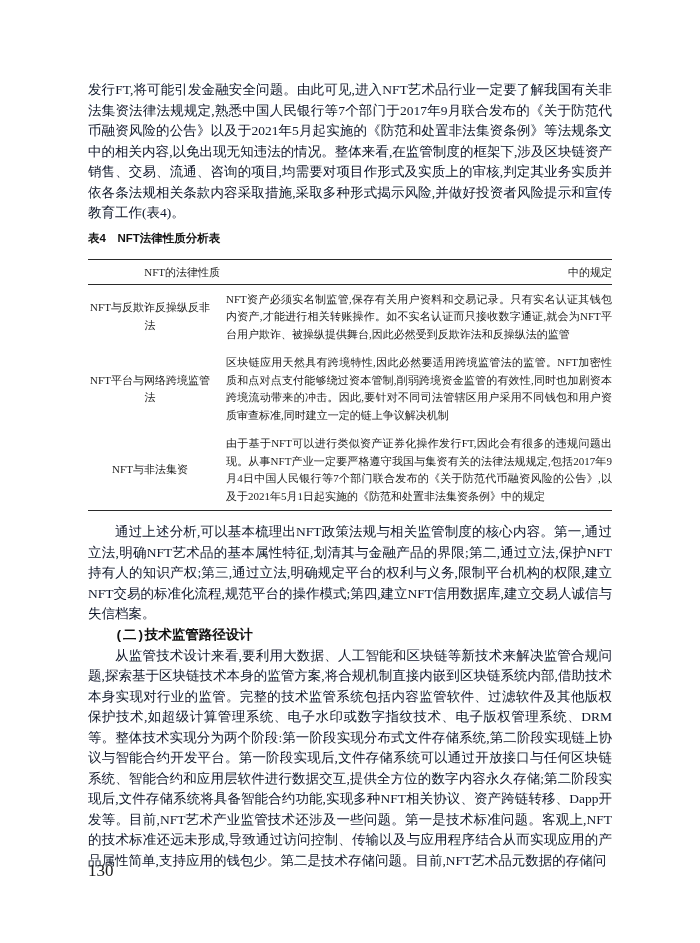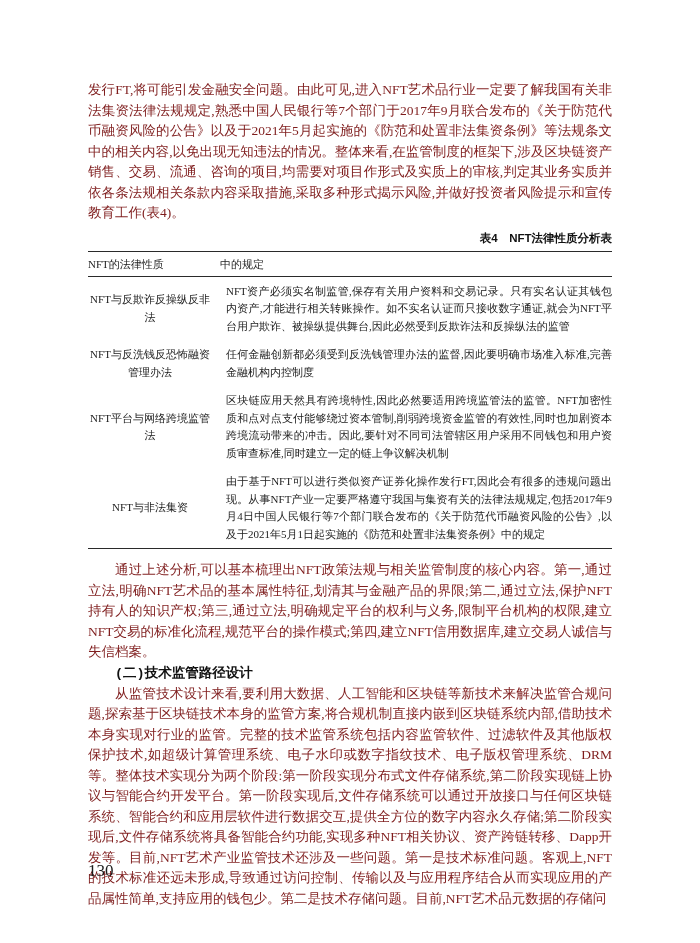--- a/index.html
+++ b/index.html
@@ -17,44 +17,44 @@
   .content {
     position: absolute;
     left: 88px;
     top: 80px;
     width: 524px;
   }
   .body-para {
     font-size: 13.5px;
     line-height: 20.5px;
     text-align: justify;
-    color: #7f1d1d;
+    color: #0f172a;
   }
   .body-para.indent { text-indent: 2em; }
   .table-block { margin-top: 7px; }
   .table-title {
-    text-align: right;
+    text-align: left;
     font-family: "Liberation Sans", "DejaVu Sans", sans-serif;
     font-weight: 700;
     font-size: 11.5px;
     line-height: 15px;
-    margin-bottom: 5px;
+    margin-bottom: 13px;
     color: #111;
   }
   table.legal-table {
     width: 100%;
     border-collapse: collapse;
     border-top: 1.6px solid #2a2a2a;
     border-bottom: 1.6px solid #2a2a2a;
     font-size: 11px;
   }
   table.legal-table thead th {
     font-weight: 400;
     font-size: 11px;
-    text-align: left;
+    text-align: right;
     padding: 5px 0 4px;
     border-bottom: 0.8px solid #2a2a2a;
     color: #1c1c1c;
   }
   table.legal-table td {
     vertical-align: middle;
     padding: 6px 0 5px;
     line-height: 17.5px;
     color: #1c1c1c;
   }
@@ -101,24 +101,20 @@
             <th>NFT的法律性质</th>
             <th>中的规定</th>
           </tr>
         </thead>
         <tbody id="table-body">
   <tr>
     <td class="nature">NFT与反欺诈反操纵反非法</td>
     <td class="interp">NFT资产必须实名制监管,保存有关用户资料和交易记录。只有实名认证其钱包内资产,才能进行相关转账操作。如不实名认证而只接收数字通证,就会为NFT平台用户欺诈、被操纵提供舞台,因此必然受到反欺诈法和反操纵法的监管</td>
   </tr>
 
-  <tr>
-    <td class="nature">NFT与反洗钱反恐怖融资管理办法</td>
-    <td class="interp">任何金融创新都必须受到反洗钱管理办法的监督,因此要明确市场准入标准,完善金融机构内控制度</td>
-  </tr>
 
 
   <tr>
     <td class="nature">NFT平台与网络跨境监管法</td>
     <td class="interp">区块链应用天然具有跨境特性,因此必然要适用跨境监管法的监管。NFT加密性质和点对点支付能够绕过资本管制,削弱跨境资金监管的有效性,同时也加剧资本跨境流动带来的冲击。因此,要针对不同司法管辖区用户采用不同钱包和用户资质审查标准,同时建立一定的链上争议解决机制</td>
   </tr>
 
   <tr>
     <td class="nature">NFT与非法集资</td>
     <td class="interp">由于基于NFT可以进行类似资产证券化操作发行FT,因此会有很多的违规问题出现。从事NFT产业一定要严格遵守我国与集资有关的法律法规规定,包括2017年9月4日中国人民银行等7个部门联合发布的《关于防范代币融资风险的公告》,以及于2021年5月1日起实施的《防范和处置非法集资条例》中的规定</td>

